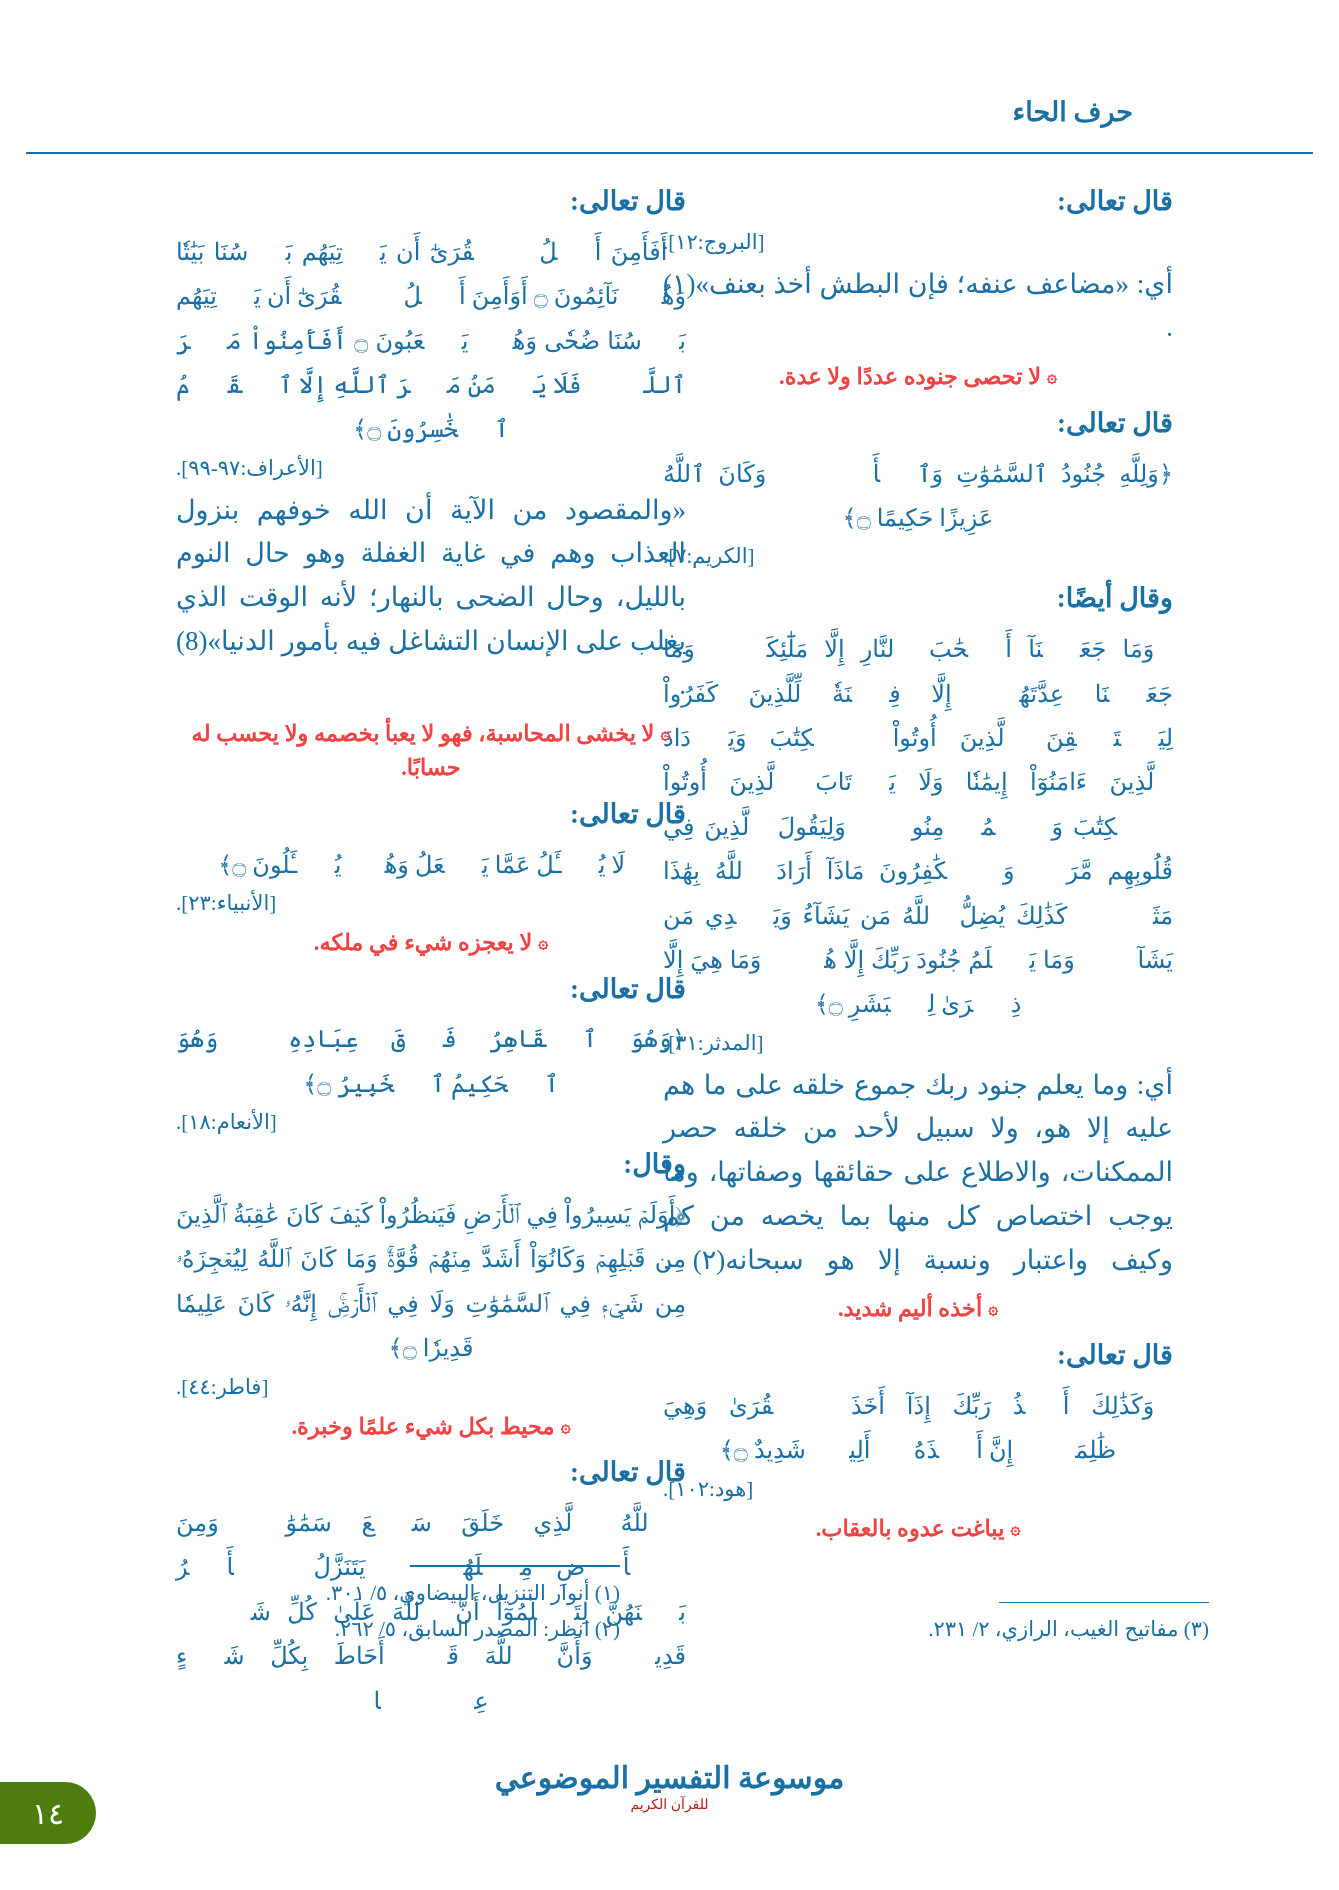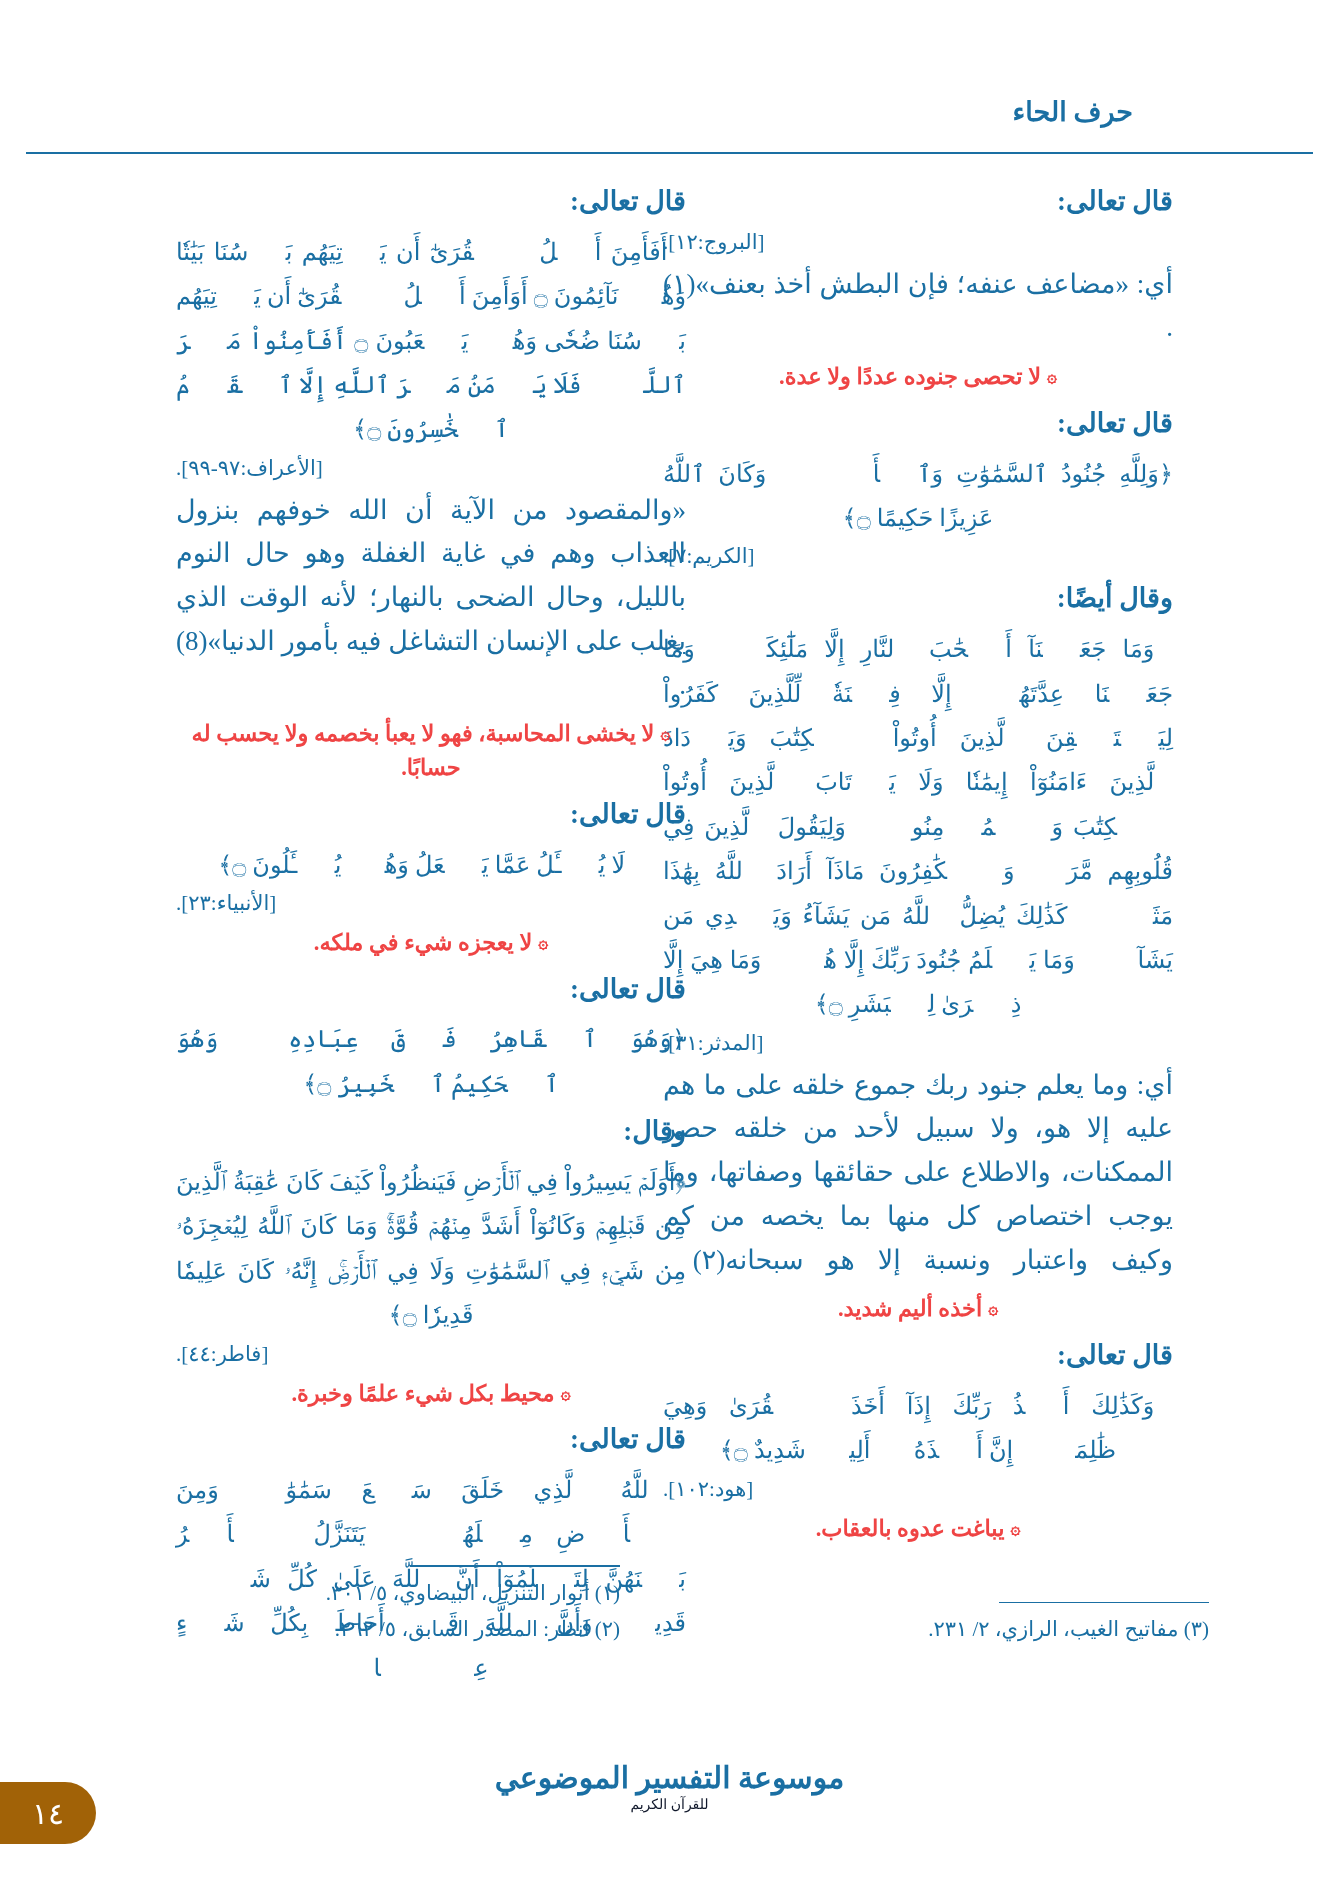--- a/index.html
+++ b/index.html
@@ -160,30 +160,30 @@
   }
   .logo-main {
     font-size: 30px;
     font-weight: bold;
     color: #1a6fa3;
     line-height: 1.1;
     letter-spacing: -1px;
   }
   .logo-sub {
     font-size: 14px;
-    color: #0f172a;
+    color: #b91c1c;
     margin-top: 2px;
   }
   .page-tab {
     position: absolute;
     left: 0;
     bottom: 6px;
     width: 96px;
     height: 62px;
-    background: #a16207;
+    background: #4d7c0f;
     border-top-right-radius: 34px;
     border-bottom-right-radius: 34px;
     color: #ffffff;
     font-size: 30px;
     display: flex;
     align-items: center;
     justify-content: center;
   }
 </style>
 </head>
@@ -261,20 +261,21 @@
       <p class="ref">[الأنبياء:٢٣].</p>
 
       <p class="bullet-head">
         <span class="floral">۞</span><span>لا يعجزه شيء في ملكه.</span>
       </p>
 
       <p class="p rtl-start">
         <span class="lead">قال تعالى:</span>
       </p>
       <p class="ayah">﴿وَهُوَ ٱلۡقَاهِرُ فَوۡقَ عِبَادِهِۦۚ وَهُوَ ٱلۡحَكِيمُ ٱلۡخَبِيرُ ۝﴾</p>
+      <p class="ref">[الأنعام:١٨].</p>
 
       <p class="p rtl-start">
         <span class="lead">وقال:</span>
       </p>
       <p class="ayah">﴿أَوَلَمۡ يَسِيرُواْ فِي ٱلۡأَرۡضِ فَيَنظُرُواْ كَيۡفَ كَانَ عَٰقِبَةُ ٱلَّذِينَ مِن قَبۡلِهِمۡ وَكَانُوٓاْ أَشَدَّ مِنۡهُمۡ قُوَّةٗۚ وَمَا كَانَ ٱللَّهُ لِيُعۡجِزَهُۥ مِن شَيۡءٖ فِي ٱلسَّمَٰوَٰتِ وَلَا فِي ٱلۡأَرۡضِۚ إِنَّهُۥ كَانَ عَلِيمٗا قَدِيرٗا ۝﴾</p>
       <p class="ref">[فاطر:٤٤].</p>
 
       <p class="bullet-head">
         <span class="floral">۞</span><span>محيط بكل شيء علمًا وخبرة.</span>
       </p>

